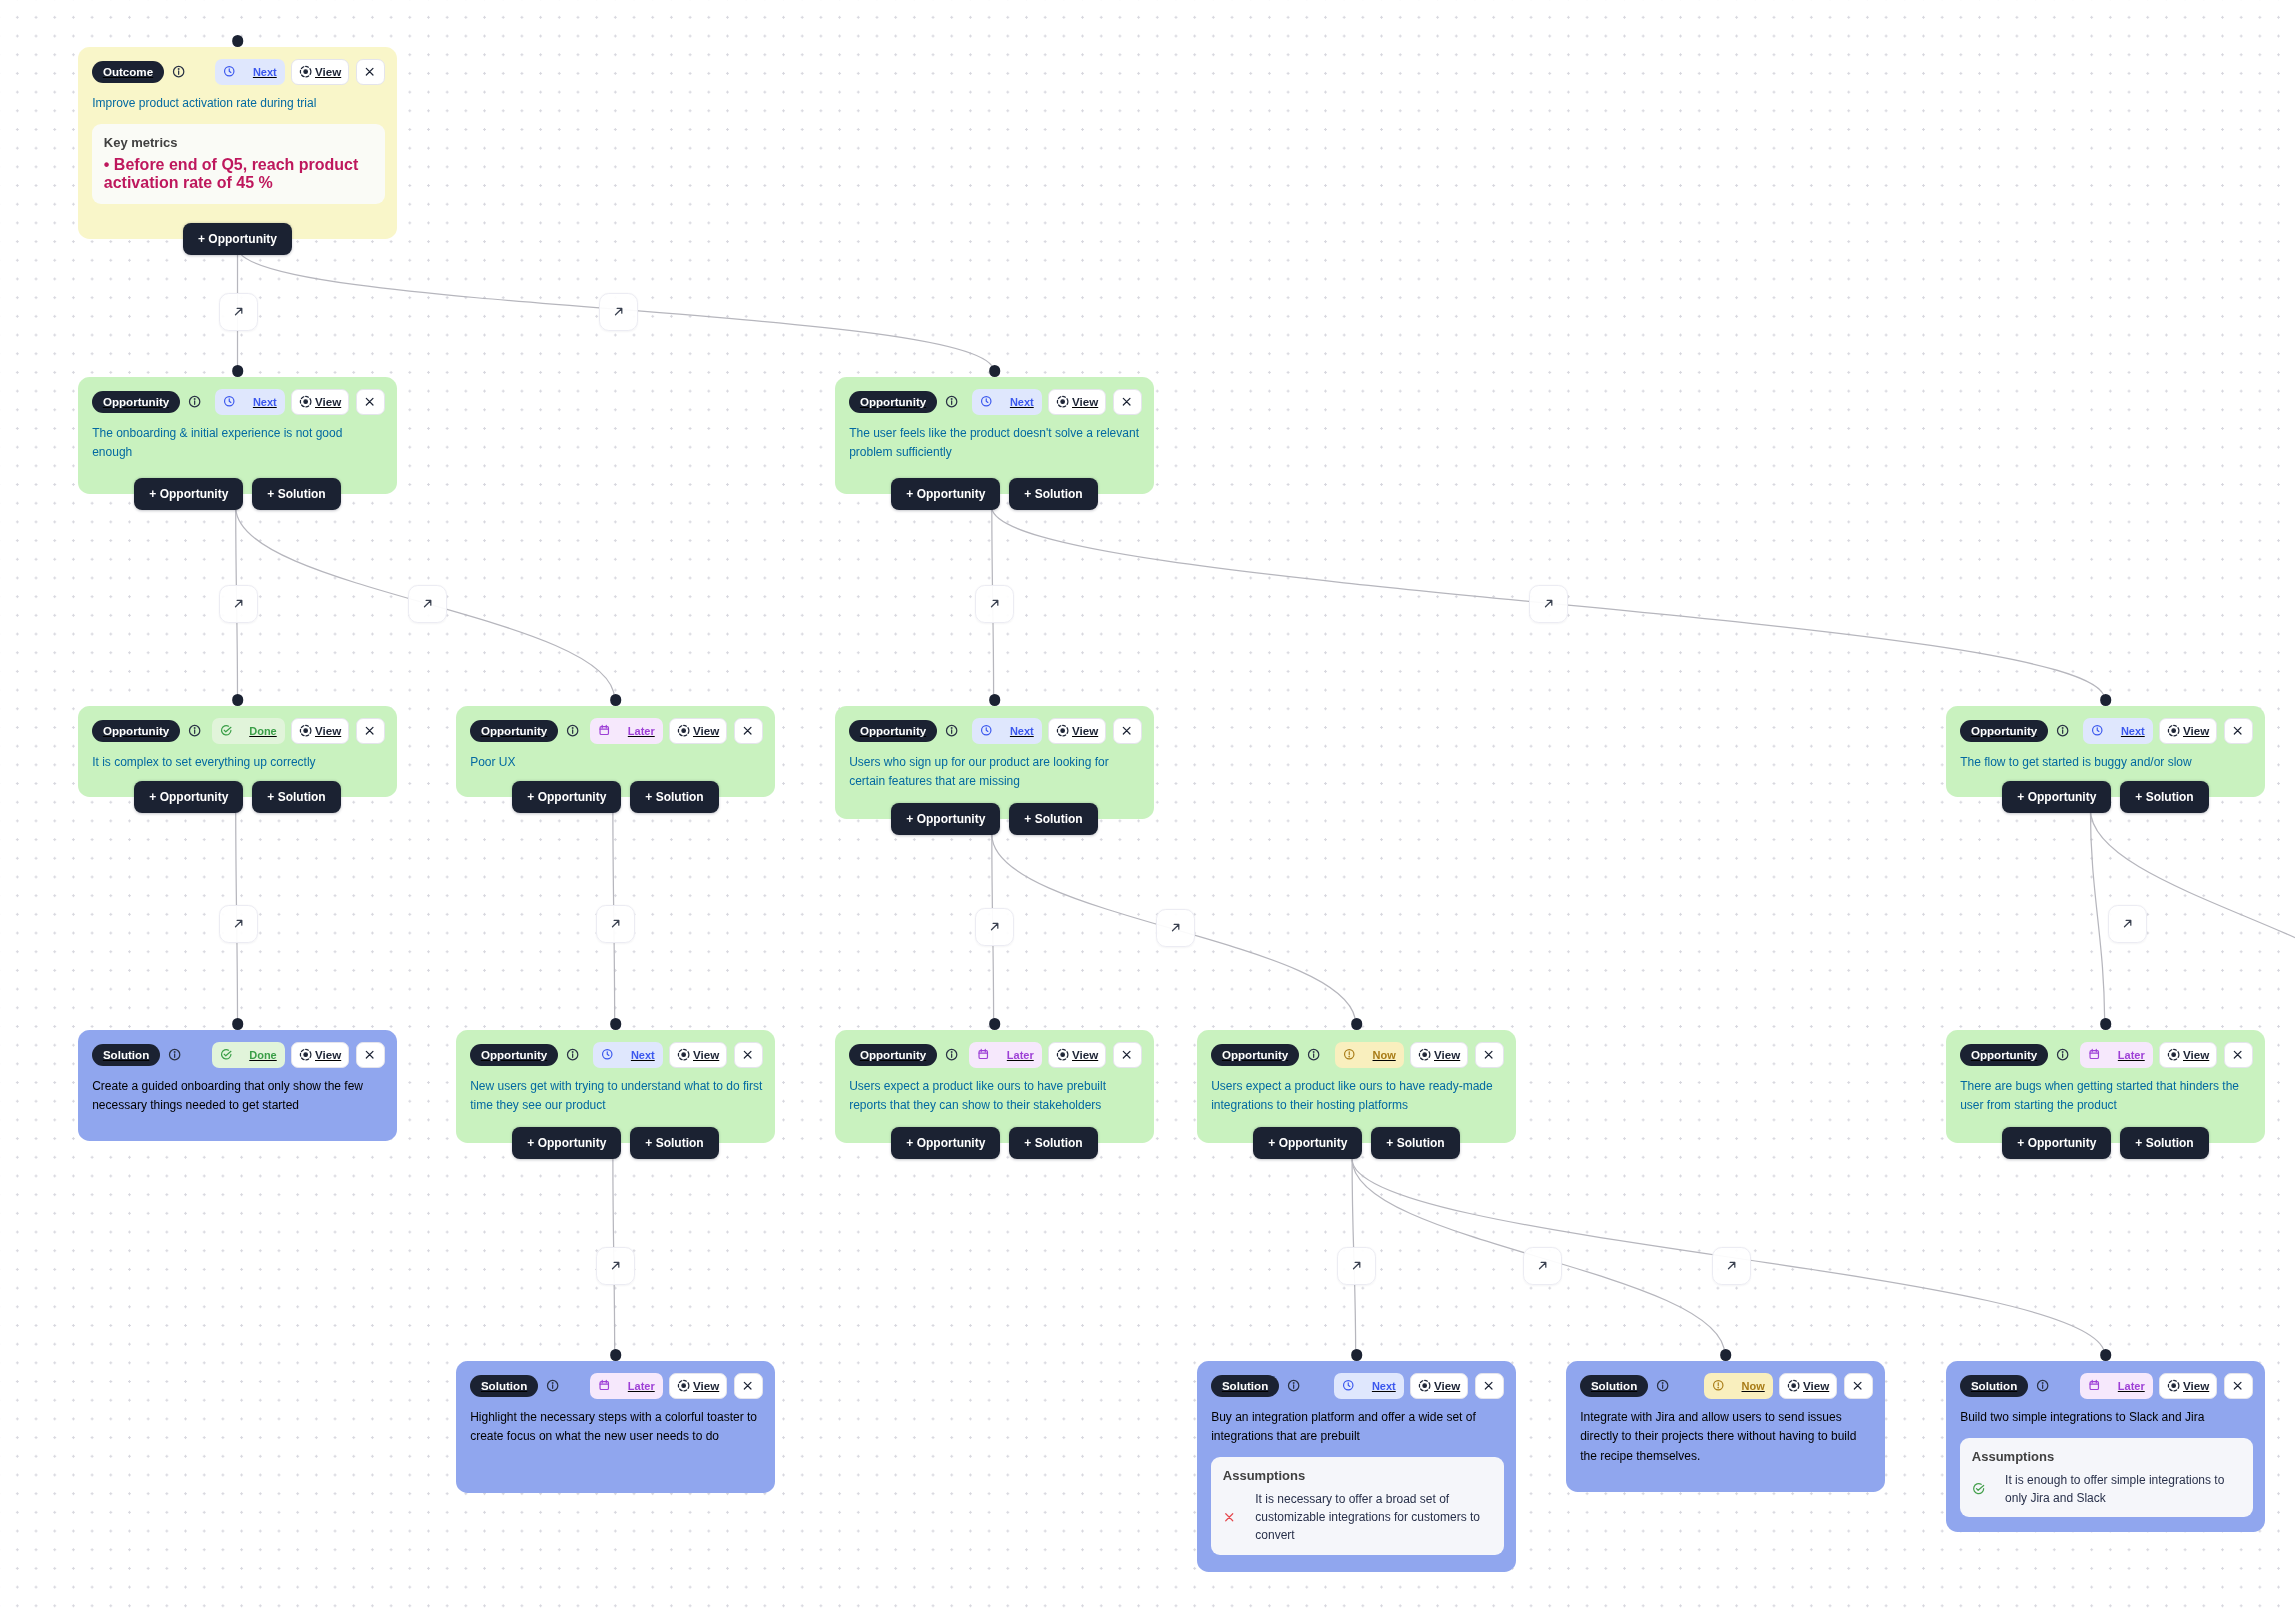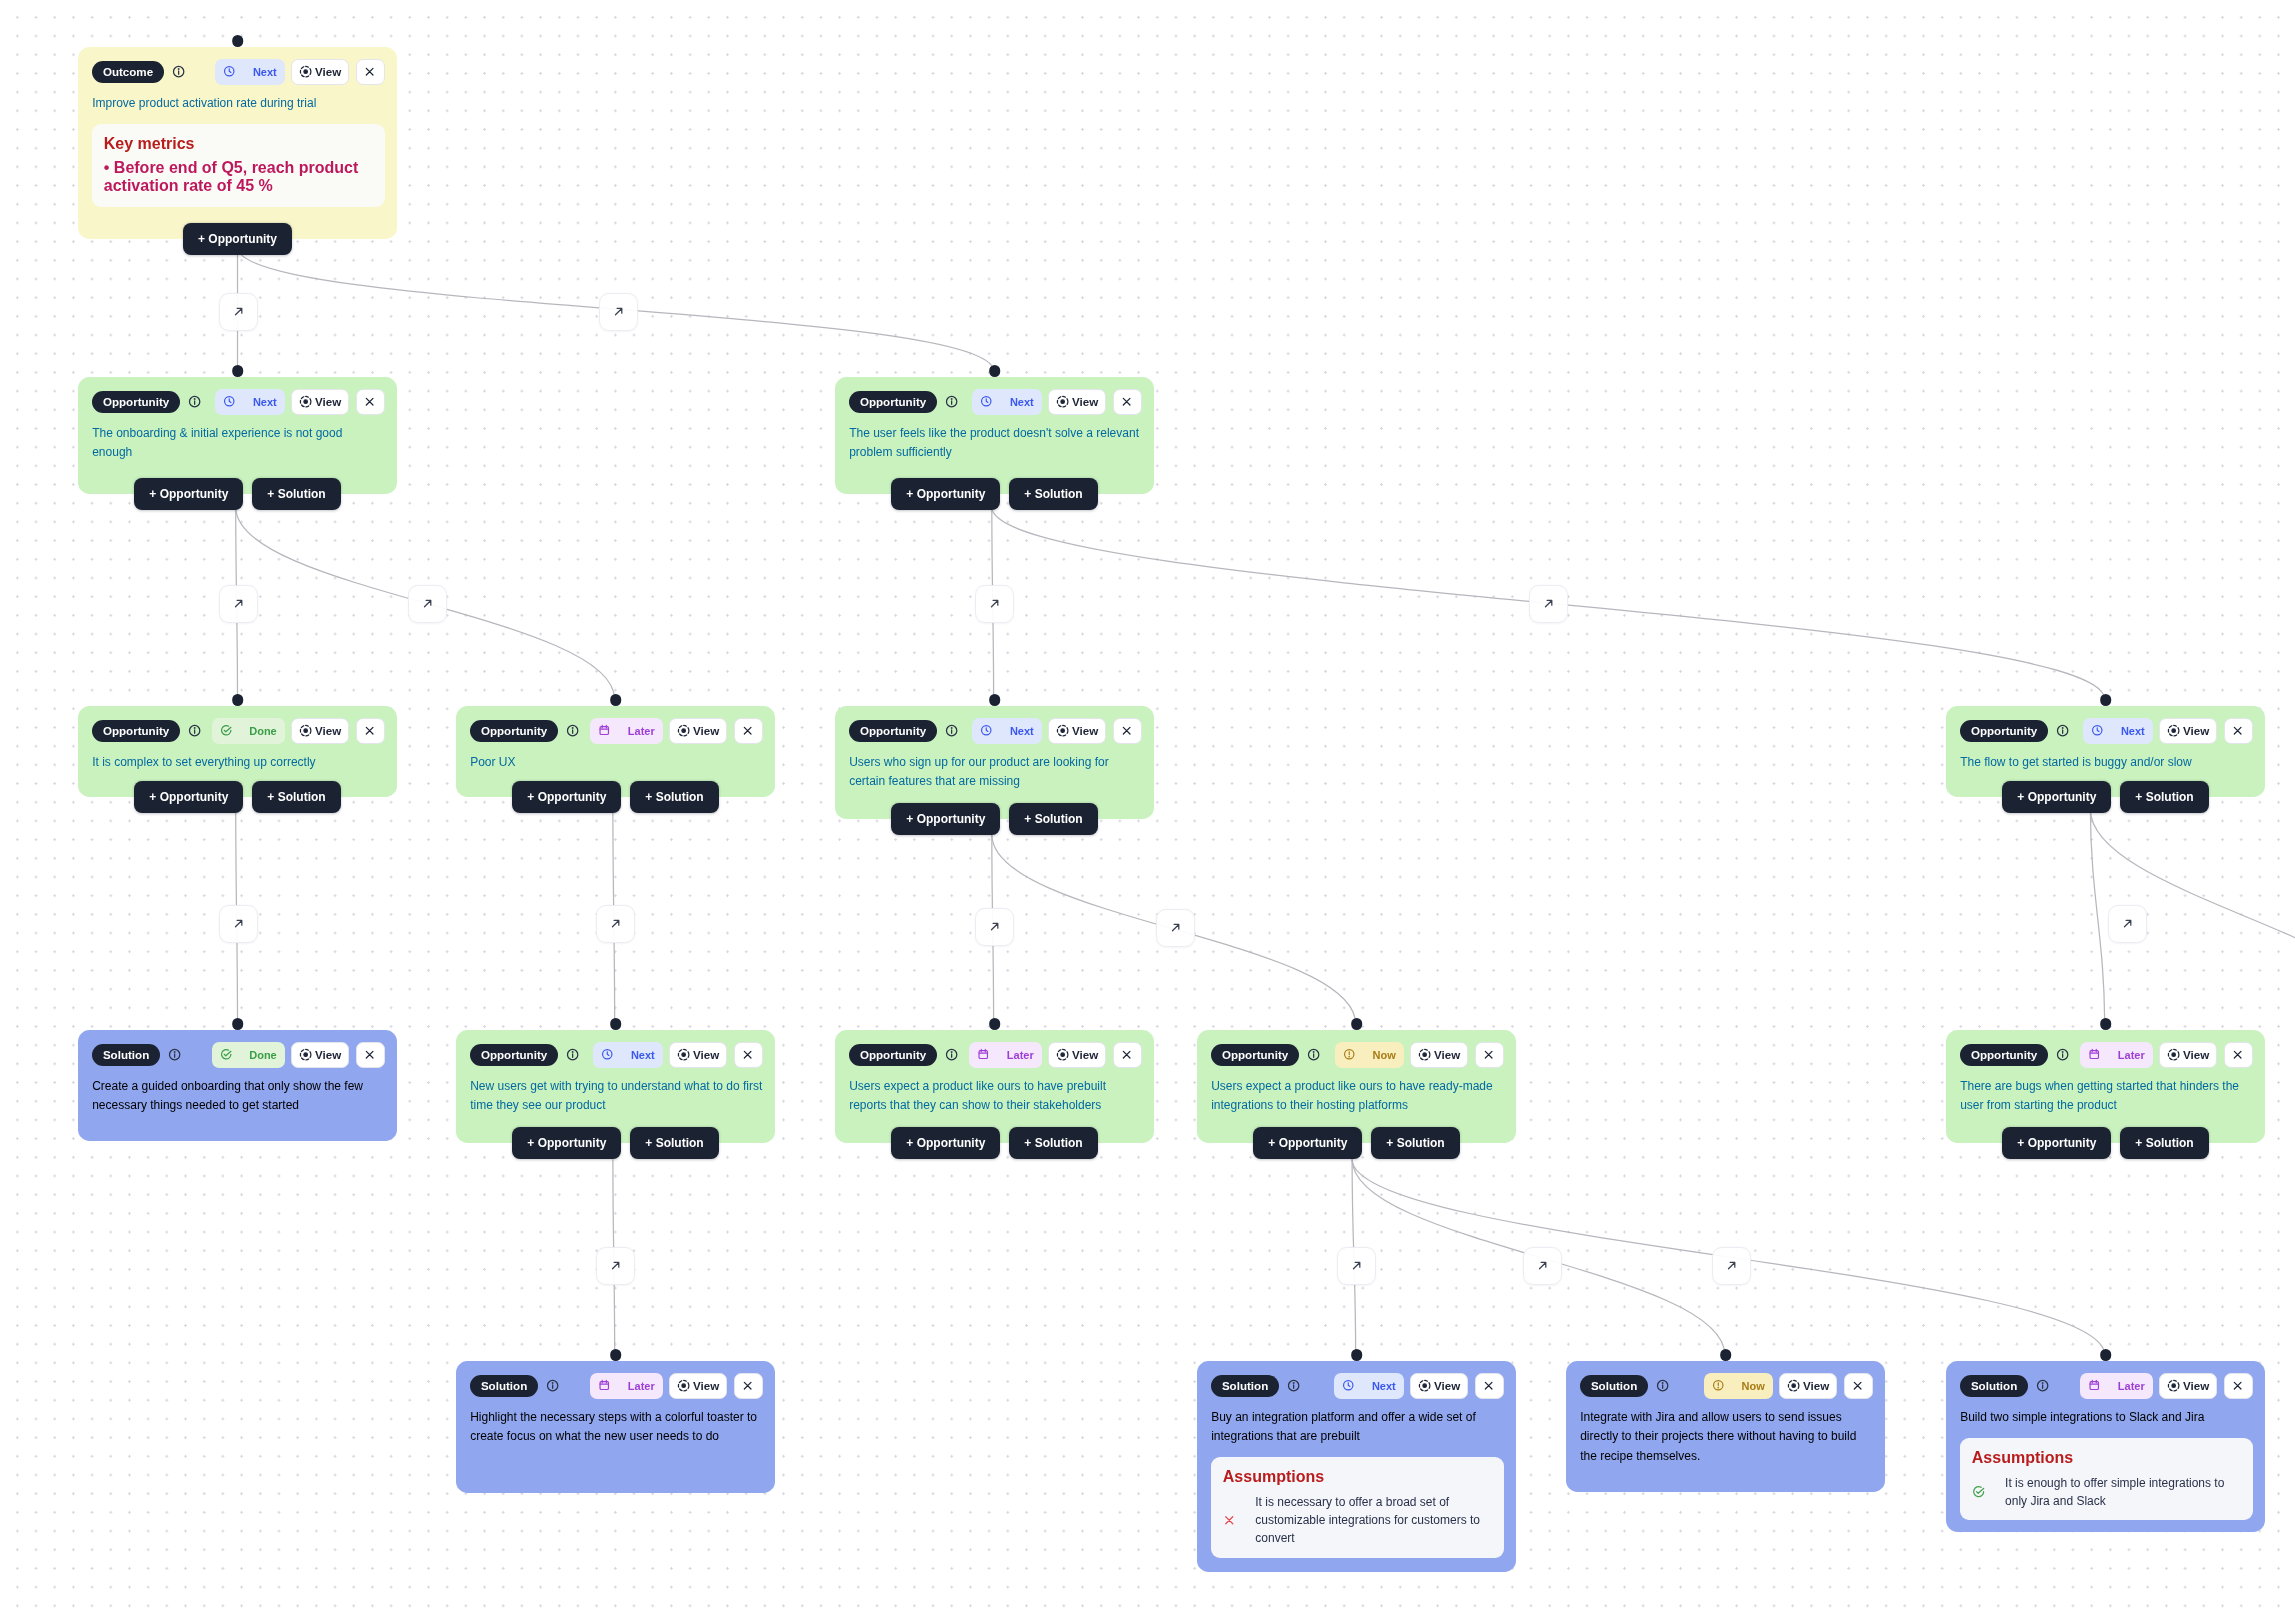--- a/index.html
+++ b/index.html
@@ -23,21 +23,21 @@
     position:absolute;border-radius:11.6px;box-sizing:border-box;
     padding:11.6px 12.5px 21.4px 14.2px;
   }
   .card.outcome{background:#f9f6c9;}
   .card.opportunity{background:#c9f2bf;}
   .card.solution{background:#90a6ee;}
   .dot{
     position:absolute;top:-11.6px;left:50%;transform:translateX(-50%);
     width:11.6px;height:11.6px;border-radius:50%;background:#1b2232;
   }
-  .card-header{display:flex;align-items:center;gap:8px;}
+  .card-header{display:flex;align-items:center;gap:8px;text-decoration:underline;}
   .pill{
     background:#1b2232;color:#ffffff;font-weight:700;font-size:11.6px;
     padding:5.3px 10.7px;border-radius:889px;white-space:nowrap;line-height:1;
   }
   .info-icon{display:flex;color:#2a3245;}
   .hdr-right{margin-left:auto;display:flex;align-items:center;gap:6.2px;}
   .badge{
     display:flex;align-items:center;gap:17px;font-weight:700;font-size:11px;
     padding:0 8px;height:26px;border-radius:7.1px;white-space:nowrap;
   }
@@ -46,21 +46,21 @@
     display:flex;align-items:center;justify-content:center;gap:2.7px;
     font-weight:700;font-size:11.6px;color:#1d2435;padding:0 7.1px;box-sizing:border-box;
   }
   .btn-x{width:29px;padding:0;}
   .card-title{margin-top:9px;font-size:12px;line-height:19.6px;color:#0369a1;}
   .solution .card-title{color:#000000;}
   .subbox{
     margin-top:10.7px;background:#fafbf6;border-radius:9px;padding:10.7px 11.6px;
   }
   .solution .subbox{background:#f5f6fa;}
-  .subbox-title{font-weight:700;font-size:16px;color:#b91c1c;}
+  .subbox-title{font-weight:700;font-size:13px;color:#404040;}
   .metric-item{margin-top:6.2px;font-size:16px;line-height:18.7px;color:#be185d;font-weight:bold;}
   .assumption-item{margin-top:7.1px;display:flex;align-items:center;gap:20px;font-size:12px;line-height:18px;color:#28304a;}
   .assumption-item .a-icon{flex:0 0 auto;display:flex;}
   .card-buttons{
     position:absolute;left:0;right:0;bottom:-16px;display:flex;justify-content:center;gap:9px;
   }
   .dark-btn{
     background:#1b2232;color:#ffffff;font-weight:700;font-size:12px;height:32px;
     padding:0 15px;border-radius:8px;border:none;display:flex;align-items:center;
     white-space:nowrap;box-shadow:0 0.9px 2.7px rgba(20,25,45,.25);cursor:pointer;

